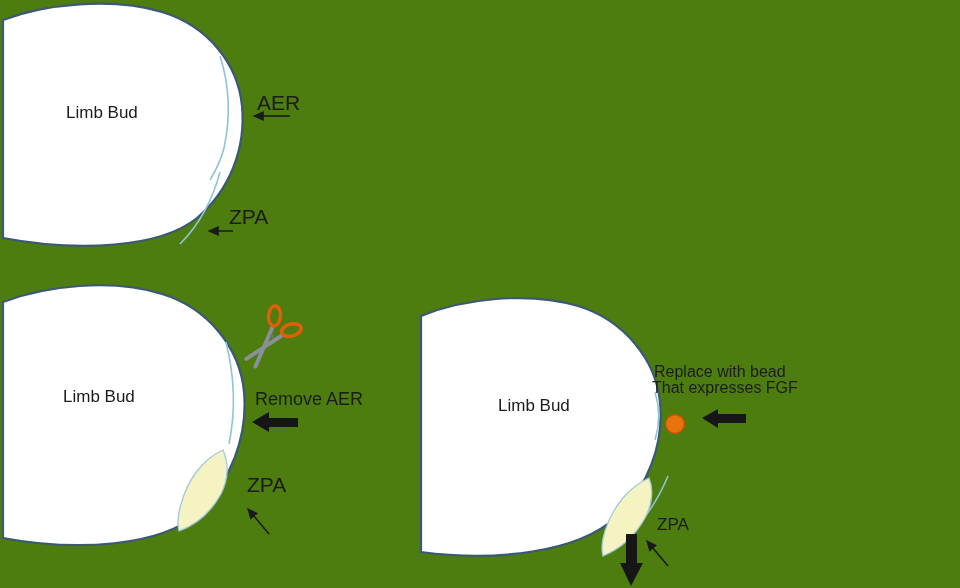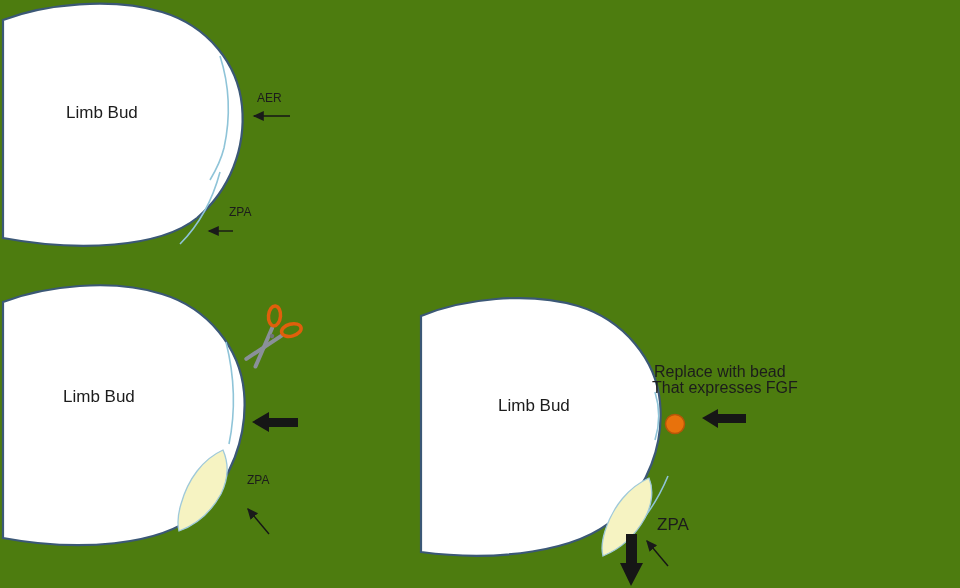--- a/index.html
+++ b/index.html
@@ -7,21 +7,21 @@
     position:relative;
     width:960px;height:588px;
     background:#4d7c0f;
     overflow:hidden;
     font-family:"Liberation Sans", sans-serif;
     color:#1c1c1c;
   }
   #diagram-svg{position:absolute;left:0;top:0;}
   .lbl{position:absolute;white-space:nowrap;color:#1c1c1c;}
   .lbl-limb{font-size:17px;}
-  .lbl-mark{font-size:12px;}
+  .lbl-mark{font-size:21px;}
   .lbl-action{font-size:18px;}
   .lbl-small{font-size:16px;}
   .lbl-zpa3{font-size:17px;}
 </style>
 </head>
 <body>
 
 <div id="canvas">
 
   <svg id="diagram-svg" width="960" height="588" viewBox="0 0 960 588">
@@ -68,20 +68,21 @@
       <line x1="668" y1="566" x2="647" y2="541" stroke-width="1.4" marker-end="url(#ah)" stroke="#161616"></line>
       <polygon points="626,534 637,534 637,563 643,563 631,586 620,563 626,563" fill="#161616"></polygon>
     </g>
   </svg>
 
   <span class="lbl lbl-limb" style="left:66px;top:103px;">Limb Bud</span>
   <span class="lbl lbl-mark" style="left:257px;top:91px;">AER</span>
   <span class="lbl lbl-mark" style="left:229px;top:205px;">ZPA</span>
 
   <span class="lbl lbl-limb" style="left:63px;top:387px;">Limb Bud</span>
+  <span class="lbl lbl-action" style="left:255px;top:389px;">Remove AER</span>
   <span class="lbl lbl-mark" style="left:247px;top:473px;">ZPA</span>
 
   <span class="lbl lbl-limb" style="left:498px;top:396px;">Limb Bud</span>
   <span class="lbl lbl-small" style="left:654px;top:363px;">Replace with bead</span>
   <span class="lbl lbl-small" style="left:652px;top:379px;">That expresses FGF</span>
   <span class="lbl lbl-zpa3" style="left:657px;top:515px;">ZPA</span>
 
 </div>
 
 </body></html>

